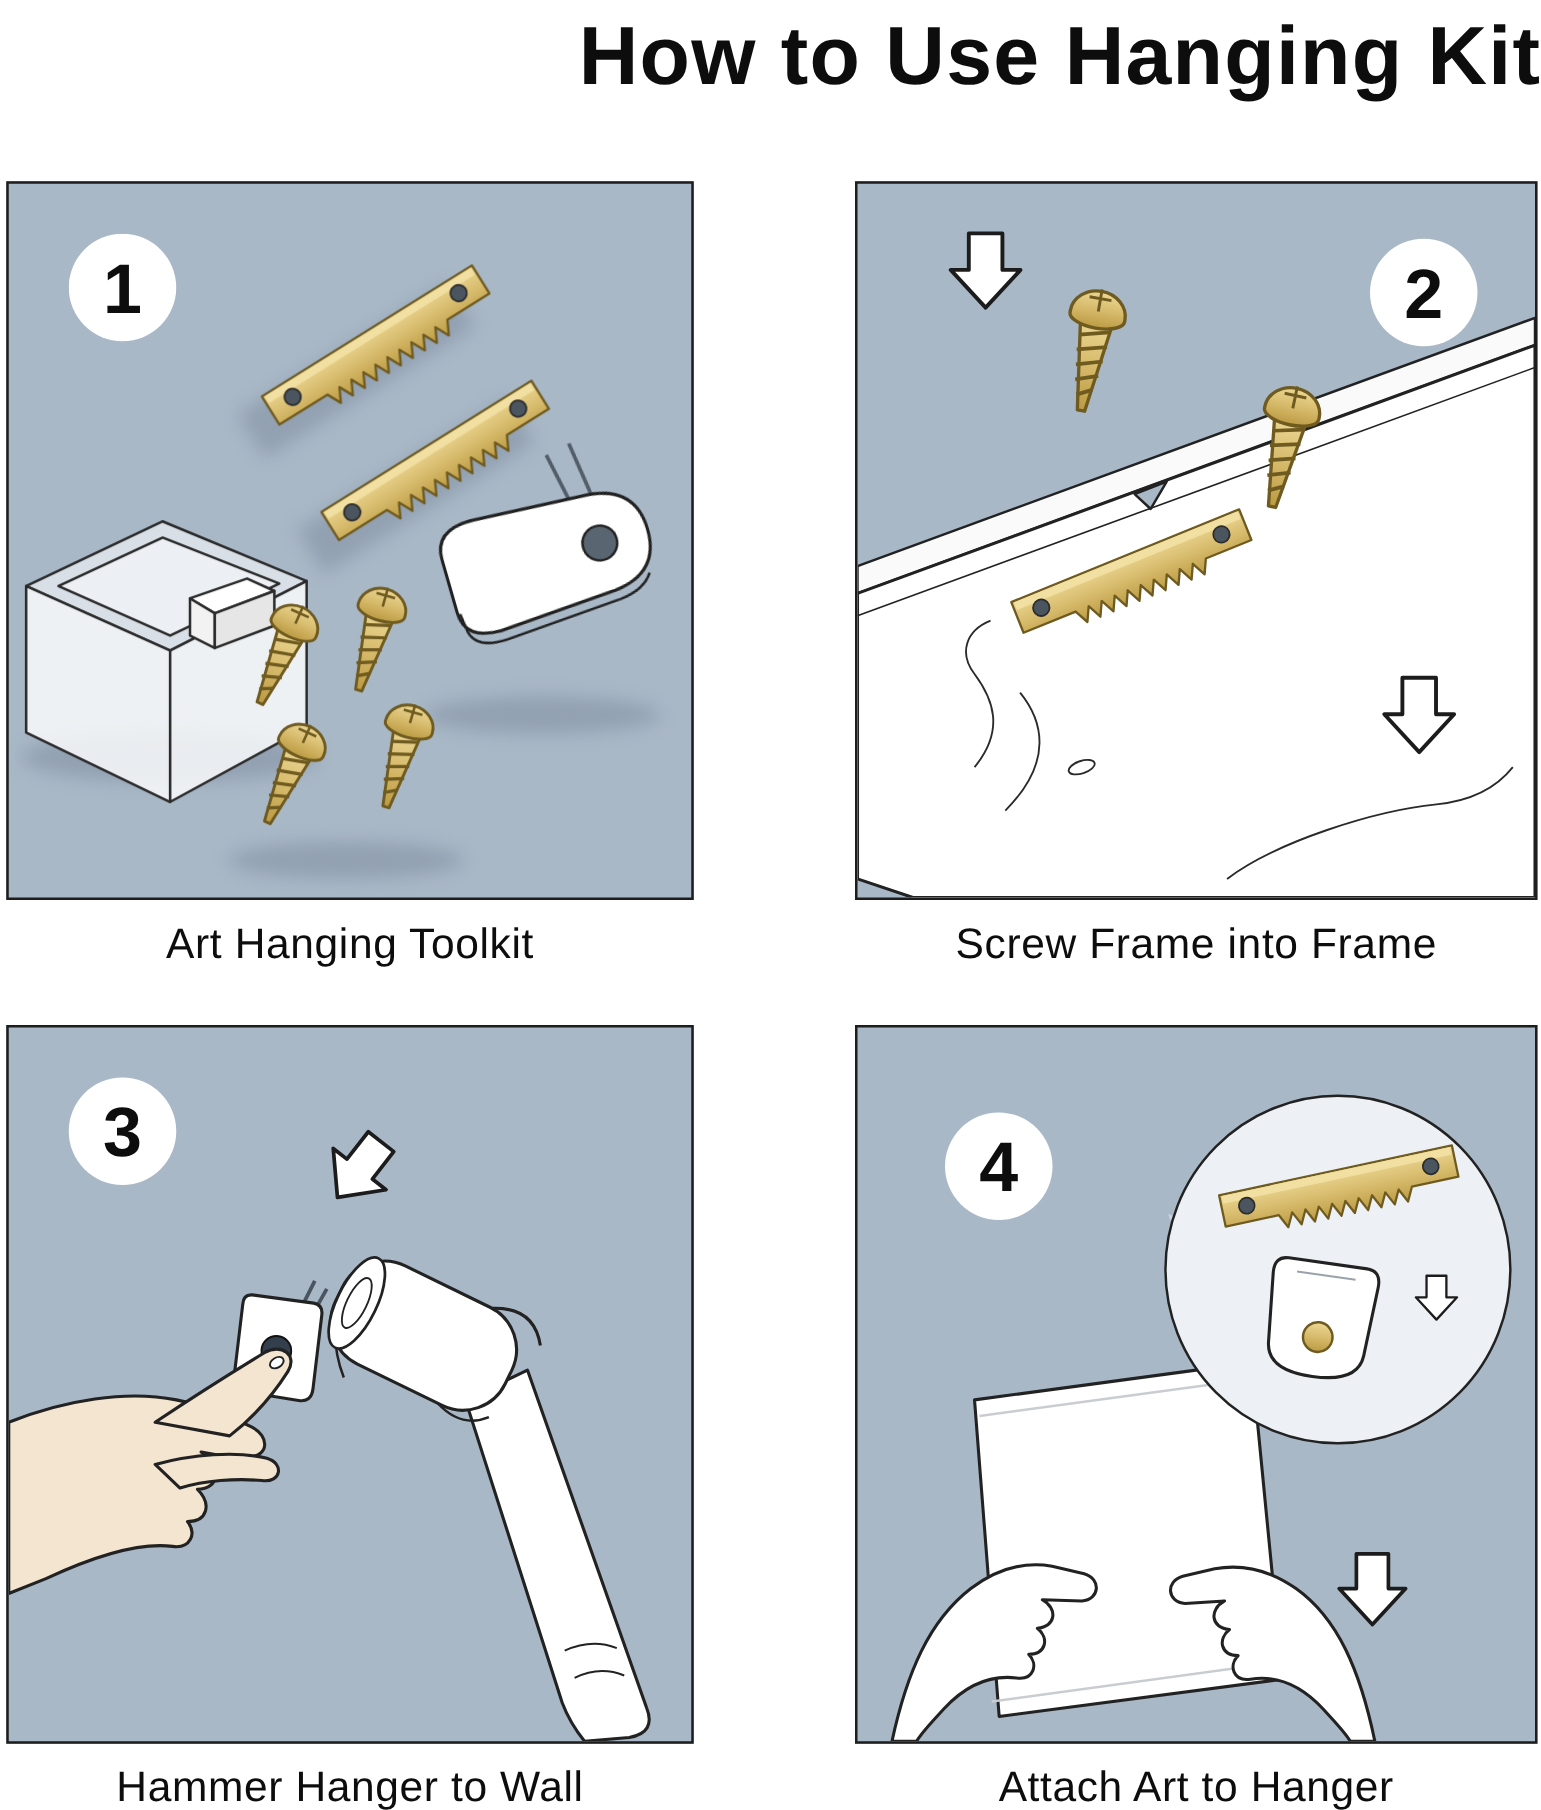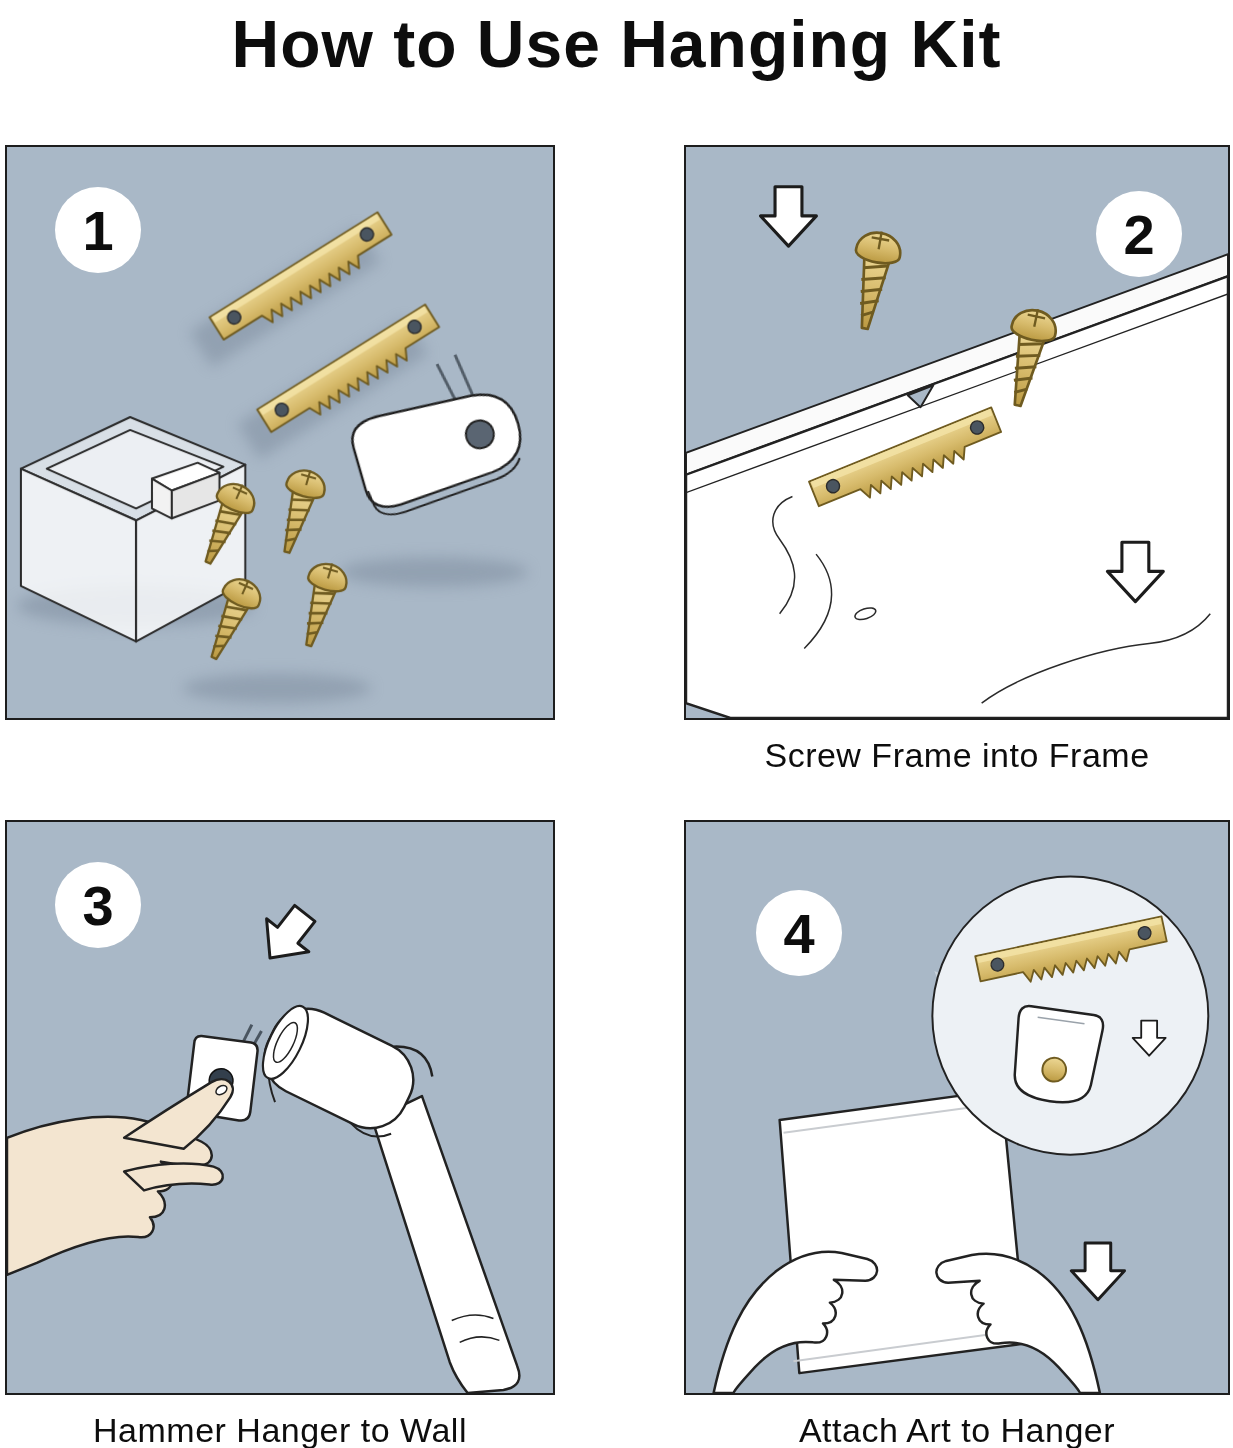--- a/index.html
+++ b/index.html
@@ -10,21 +10,21 @@
   }
   *{box-sizing:border-box;}
   html,body{margin:0;padding:0;background:#ffffff;}
   body{
     width:1233px;height:1448px;overflow:hidden;
     font-family:"Liberation Sans",sans-serif;color:#111;
   }
   .page{position:relative;width:1233px;height:1448px;}
   .title{
     position:absolute;left:0;top:0;width:100%;
-    text-align:center;font-size:66px;font-weight:600;
+    text-align:right;font-size:66px;font-weight:600;
     letter-spacing:1px;margin:0;padding-top:6px;color:#0d0d0d;
   }
   figure.step{position:absolute;margin:0;}
   .panel{
     position:relative;width:100%;height:575px;
     background:var(--panel-bg);
     border:2px solid var(--outline);
     overflow:hidden;
   }
   .panel svg{display:block;width:100%;height:100%;}
@@ -131,20 +131,21 @@
           <line x1="134" y1="38" x2="124" y2="-36" stroke="#525d68" stroke-width="3"></line>
           <path d="M0,26 Q0,2 30,2 L128,8 Q166,12 166,48 Q166,84 128,88 L30,94 Q0,94 0,70 Z" fill="#ffffff" stroke="#222" stroke-width="2.5" stroke-linejoin="round"></path>
           <path d="M2,72 L4,88 Q8,104 36,102 L130,96 Q150,94 158,82" fill="none" stroke="#222" stroke-width="2"></path>
           <circle cx="126" cy="48" r="14" fill="#5a6572" stroke="#222" stroke-width="2"></circle>
         </g>
       </svg>
       <div class="badge">
         <span>1</span>
       </div>
     </div>
+    <figcaption>Art Hanging Toolkit</figcaption>
   </figure>
 
   <figure class="step" id="step2">
     <div class="panel">
       <svg viewBox="0 0 550 575" preserveAspectRatio="none">
 
         <g>
           <polygon points="0,308 550,108 550,130 0,330" fill="#fafafa" stroke="#222" stroke-width="2" stroke-linejoin="round"></polygon>
           <polygon points="0,330 550,130 550,575 45,575 0,560" fill="#ffffff" stroke="#222" stroke-width="2.5" stroke-linejoin="round"></polygon>
           <path d="M0,348 L550,148" stroke="#222" stroke-width="1.3"></path>

